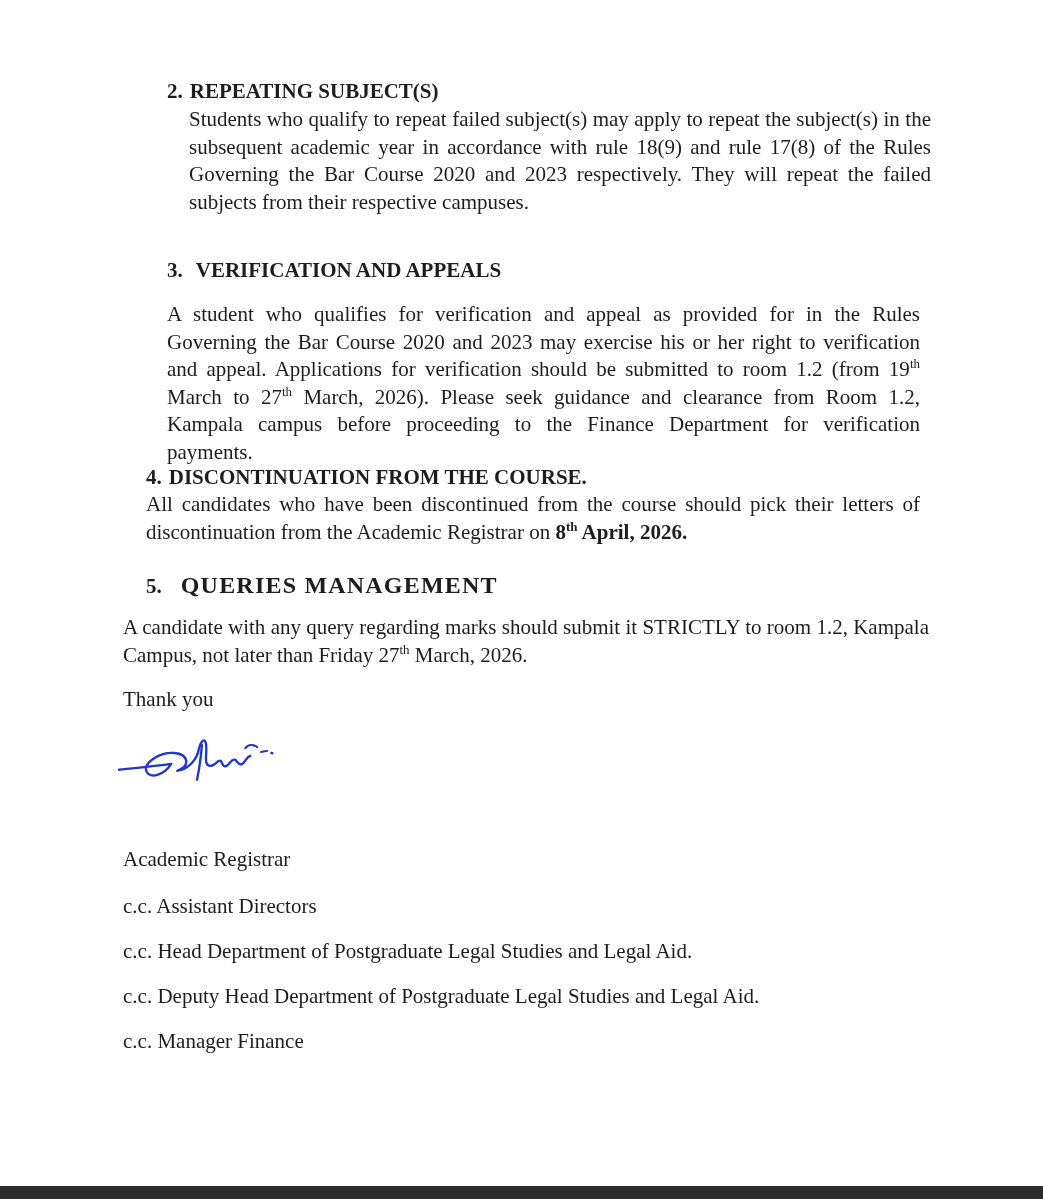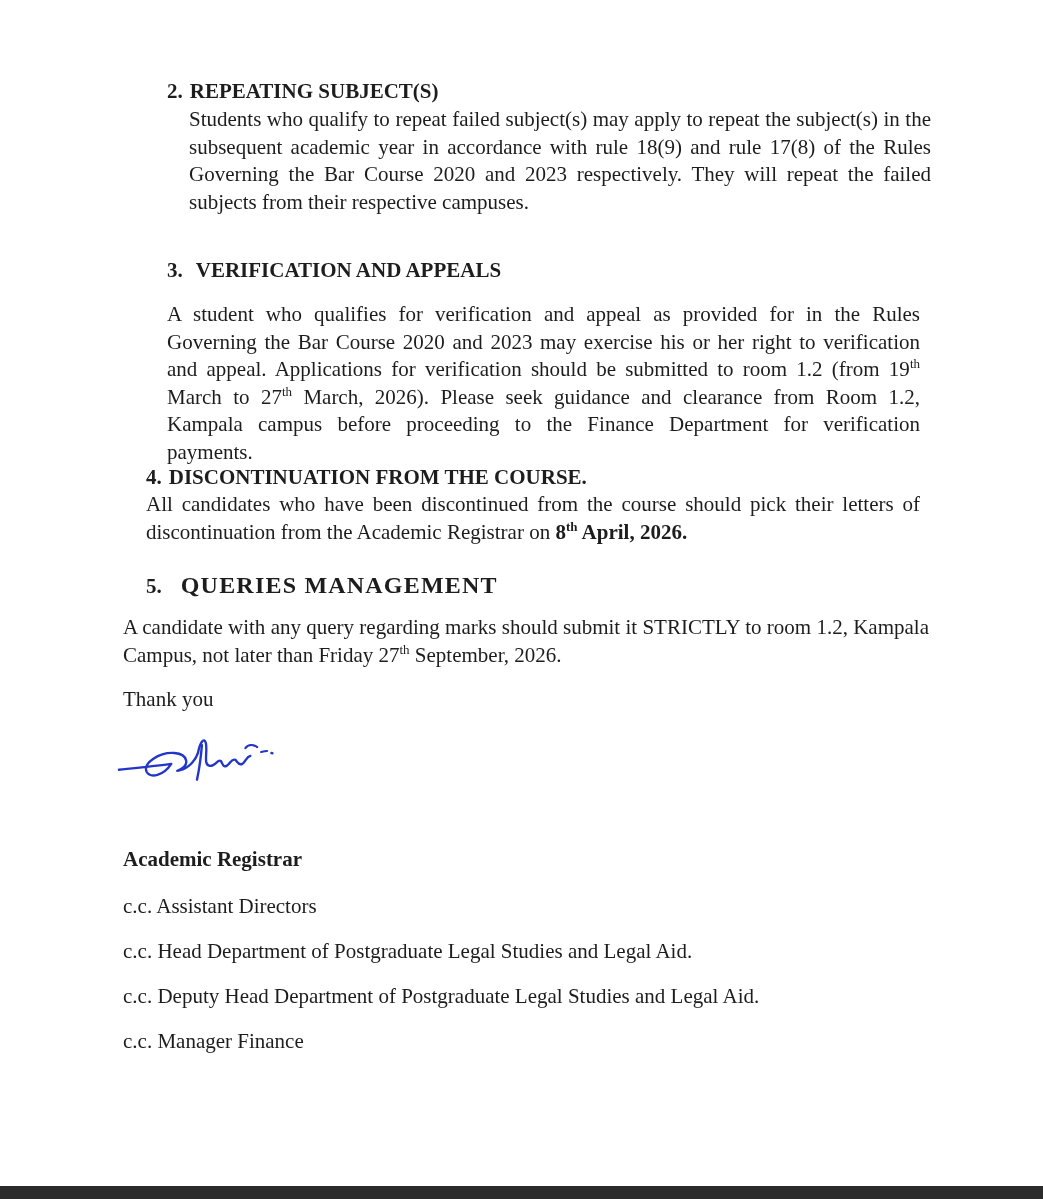--- a/index.html
+++ b/index.html
@@ -24,21 +24,21 @@
     text-align: justify;
     line-height: 27.5px;
   }
   .sup {
     font-size: 13px;
     vertical-align: 8px;
     line-height: 0;
     margin-top: 28px;
   }
   .smallcaps { letter-spacing: 1.2px; font-size: 24px; font-family: Liberation Serif, serif; }
-  .bold { font-weight: bold; }
+  .bold { font-weight: normal; }
   .cc-row { line-height: 27px; margin-bottom: 18px; }
   .bottom-bar {
     position: absolute;
     left: 0; top: 1186px;
     width: 1043px; height: 13px;
   }
   .sig-svg { display: block; }
 </style>
 </head>
 <body>
@@ -63,21 +63,21 @@
     <div class="heading">
       <span class="h-num gap-s">4.</span><span>DISCONTINUATION FROM THE COURSE.</span>
     </div>
     <p class="body" style="width:774px; margin-top:1px;"><span>All candidates who have been discontinued from the course should pick their letters of discontinuation from the Academic Registrar on </span><b><span>8</span><span class="sup">th</span><span> April, 2026.</span></b></p>
   </div>
 
   <div class="abs heading" style="left:146px; top:572px;">
     <span class="h-num gap-l">5.</span><span class="smallcaps">QUERIES MANAGEMENT</span>
   </div>
 
-  <p class="abs body" style="left:123px; top:614px; width:806px;"><span>A candidate with any query regarding marks should submit it STRICTLY to room 1.2, Kampala Campus, not later than Friday 27</span><span class="sup">th</span><span> September, 2026.</span></p>
+  <p class="abs body" style="left:123px; top:614px; width:806px;"><span>A candidate with any query regarding marks should submit it STRICTLY to room 1.2, Kampala Campus, not later than Friday 27</span><span class="sup">th</span><span> March, 2026.</span></p>
 
   <div class="abs" style="left:123px; top:687px;">Thank you</div>
 
   <div class="abs" style="left:116px; top:723px;">
     <svg class="sig-svg" width="158" height="60" viewBox="0 0 160 60">
       <path fill="none" stroke-width="2.4" stroke-linecap="round" stroke-linejoin="round" d="M 3 47 C 22 45, 42 43, 56 41 C 48 53, 35 56, 31 49 C 27 40, 44 29, 59 30 C 73 31, 76 43, 62 48 C 70 47, 79 41, 83 30 C 85 20, 89 13, 91 20 C 93 29, 88 42, 95 43 C 100 44, 103 36, 106 38 C 108 40, 108 45, 112 43 C 116 41, 117 35, 121 37 C 123 39, 124 43, 128 41 C 131 39, 132 34, 136 33" stroke="#2236c8"></path>
       <path fill="none" stroke-width="2.4" stroke-linecap="round" stroke-linejoin="round" d="M 87 22 C 86 34, 84 48, 82 57" stroke="#2236c8"></path>
       <path fill="none" stroke-width="2.2" stroke-linecap="round" stroke-linejoin="round" d="M 131 25 C 134 21, 139 21, 143 24" stroke="#2236c8"></path>
       <path fill="none" stroke-width="2.2" stroke-linecap="round" stroke-linejoin="round" d="M 147 29 C 149 28.5, 151 28, 153 28" stroke="#2236c8"></path>
       <path fill="none" stroke-width="2.6" stroke-linecap="round" d="M 157.5 30 l 0.8 0.2" stroke="#2236c8"></path>

